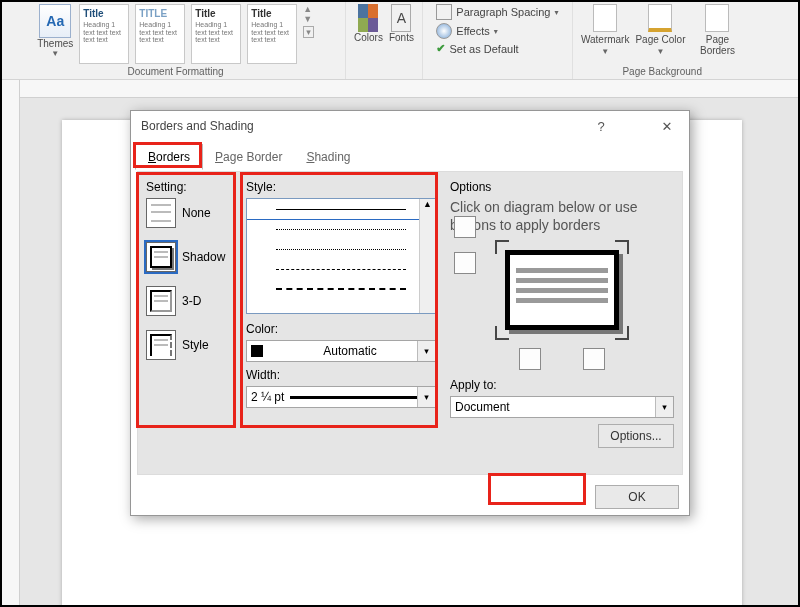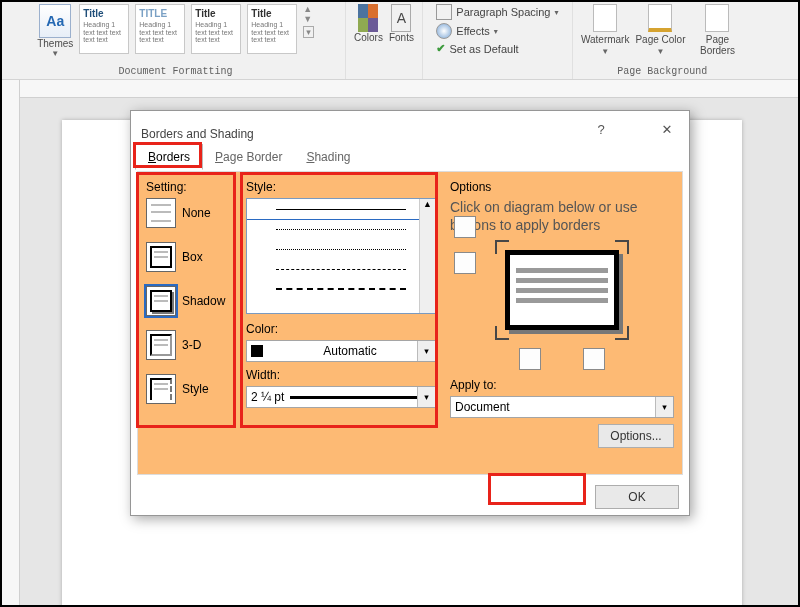--- a/index.html
+++ b/index.html
@@ -1,47 +1,47 @@
 <!DOCTYPE html>
 <html><head>
 <meta charset="utf-8">
 <style>
   * { box-sizing: border-box; font-family: "Segoe UI", Tahoma, sans-serif; }
   body { margin:0; width:800px; height:607px; background:#fff; overflow:hidden; border:2px solid #000; position:relative; }
   
   .ribbon { height:78px; background:#f1f1f1; border-bottom:1px solid #d4d4d4; display:flex; padding-left:4px; }
   .rgroup { display:flex; flex-direction:column; align-items:center; justify-content:space-between; border-right:1px solid #e0e0e0; padding:2px 8px 0; }
   .rgroup .items { display:flex; gap:6px; align-items:flex-start; }
-  .rgroup .label { font-size:10px; color:#5f5f5f; padding-bottom:2px;font-family:Liberation Mono, monospace; }
+  .rgroup .label { font-size:10px; color:#5f5f5f; padding-bottom:2px; }
   .themes-btn { display:flex; flex-direction:column; align-items:center; font-size:10px; color:#4a4a4a; }
   .themes-icon { width:32px; height:34px; border:1px solid #9bb0cd; background:linear-gradient(#fff,#e7eef7); display:flex; align-items:center; justify-content:center; font-weight:bold; font-size:14px; color:#2468b3; }
-  .style-thumb { width:50px; height:50px; border:1px solid #c8c8c8; background:#fff; font-size:7px; padding:3px; color:#777; line-height:1.1; overflow:hidden; }
+  .style-thumb { width:50px; height:60px; border:1px solid #c8c8c8; background:#fff; font-size:7px; padding:3px; color:#777; line-height:1.1; overflow:hidden; }
   .style-thumb .ttl { font-size:10px; font-weight:bold; margin-bottom:2px; }
   .stack { display:flex; flex-direction:column; gap:3px; font-size:11px; color:#444; }
   .stack-row { display:flex; align-items:center; gap:4px; }
   .stack-row .sqicon { width:16px; height:16px; border:1px solid #999; display:inline-block; }
   .v-btn { display:flex; flex-direction:column; align-items:center; font-size:10px; color:#4a4a4a; gap:2px; max-width:52px; text-align:center; }
   .v-btn .big-ic { width:24px; height:28px; border:1px solid #bbb; background:#fff; }
   .arrow-down { font-size:8px; color:#666; }
   
   .workspace { position:absolute; top:78px; left:0; right:0; bottom:0; background:#e6e6e6; }
   .ruler-v { position:absolute; left:0; top:0; bottom:0; width:18px; background:#f7f7f7; border-right:1px solid #d0d0d0; }
   .ruler-h { position:absolute; left:18px; right:0; top:0; height:18px; background:#f7f7f7; border-bottom:1px solid #d0d0d0; font-size:8px; color:#555; }
   .page { position:absolute; left:60px; top:40px; width:680px; height:800px; background:#fff; box-shadow:0 0 4px rgba(0,0,0,.25); padding:120px 70px 40px; font-size:13px; color:#333; line-height:1.6; }
   .page .red { color:#c0341e; font-weight:bold; }
   .page p { margin:0 0 10px; text-align:justify; }
   
   .dialog { position:absolute; left:128px; top:108px; width:560px; height:406px; background:#fff; border:1px solid #969696; box-shadow:3px 3px 12px rgba(0,0,0,.35); }
-  .dlg-title { height:30px; display:flex; align-items:flex-end; padding:0 4px 0 10px; font-size:12px; color:#444;gap:30px; }
+  .dlg-title { height:30px; display:flex; align-items:center; padding:0 4px 0 10px; font-size:12px; color:#444;gap:30px; }
   .dlg-title .spacer { flex:1; }
   .title-btn { width:36px; height:24px; display:flex; align-items:center; justify-content:center; font-size:13px; color:#555; }
   .tab-strip { height:28px; display:flex; align-items:flex-end; padding-left:4px; font-size:12px; }
   .tab { padding:5px 12px; color:#666; }
   .tab.active { background:#fff; border:1px solid #bbb; border-bottom:1px solid #fff; position:relative; top:1px; color:#000; }
-  .dlg-body { position:absolute; top:60px; left:6px; right:6px; bottom:40px; border:1px solid #dcdcdc; background:#fdba74; display:flex; padding:8px; gap:8px; font-size:12px; }
+  .dlg-body { position:absolute; top:60px; left:6px; right:6px; bottom:40px; border:1px solid #dcdcdc; background:#e5e5e5; display:flex; padding:8px; gap:8px; font-size:12px; }
   .dlg-footer { position:absolute; bottom:6px; right:10px; display:flex; gap:10px; }
   .btn { min-width:84px; height:24px; font-size:12px; border:1px solid #adadad; background:#e9e9e9; display:flex; align-items:center; justify-content:center; color:#333; }
   .col-setting { width:92px; }
   .col-style { width:190px; }
   .col-preview { flex:1; padding-left:6px; }
   .lbl { font-size:12px; margin-bottom:4px; display:block; }
   .setting-item { display:flex; align-items:center; gap:6px; margin:4px 0 14px; }
   .setting-ic { width:30px; height:30px; border:1px solid #666; background:#fff; position:relative; }
   .setting-ic.sel { outline:2px solid #2a6ac2; }
   .style-list { width:100%; height:116px; border:1px solid #7a9ac0; background:#fff; overflow:hidden; position:relative; }
@@ -184,29 +184,20 @@
       <span class="lbl">Setting:</span>
       <div class="setting-item">
         <div class="setting-ic">
             <div style="position:absolute;inset:5px 4px;border-top:2px solid #bbb;border-bottom:2px solid #bbb">
               <div style="height:2px;background:#bbb;margin-top:5px"></div>
             </div>
           </div>
         <span>None</span>
       </div>
       <div class="setting-item">
-        <div class="setting-ic">
-            <div style="position:absolute;inset:3px;border:2px solid #000">
-              <div style="margin:3px 2px;height:2px;background:#bbb"></div>
-              <div style="margin:3px 2px;height:2px;background:#bbb"></div>
-            </div>
-          </div>
-        <span>Box</span>
-      </div>
-      <div class="setting-item">
         <div class="setting-ic sel">
             <div style="position:absolute;inset:3px;border:2px solid #000;box-shadow:2px 2px 0 #777">
               <div style="margin:3px 2px;height:2px;background:#bbb"></div>
               <div style="margin:3px 2px;height:2px;background:#bbb"></div>
             </div>
           </div>
         <span>Shadow</span>
       </div>
       <div class="setting-item">
         <div class="setting-ic">

